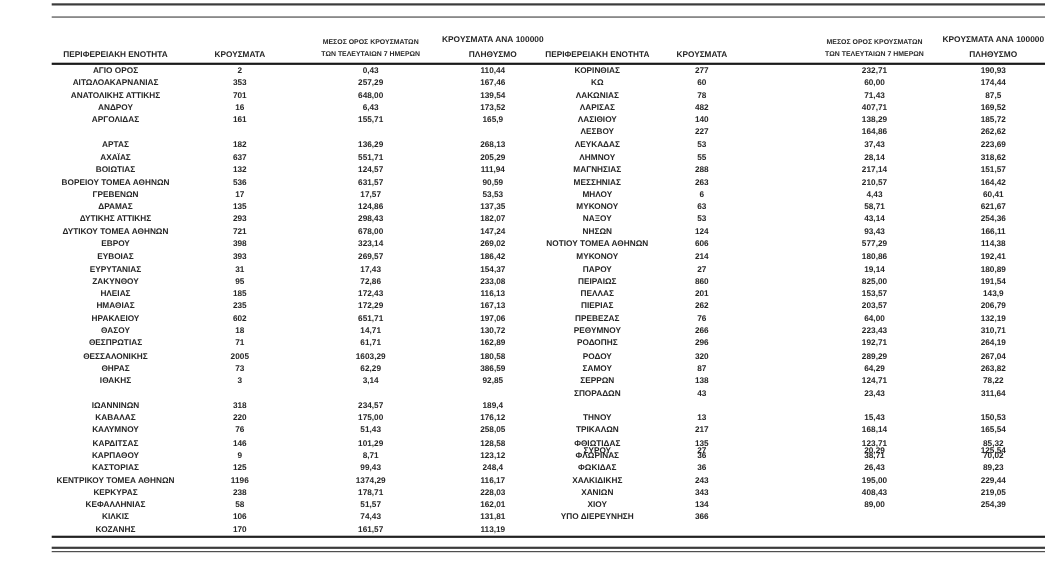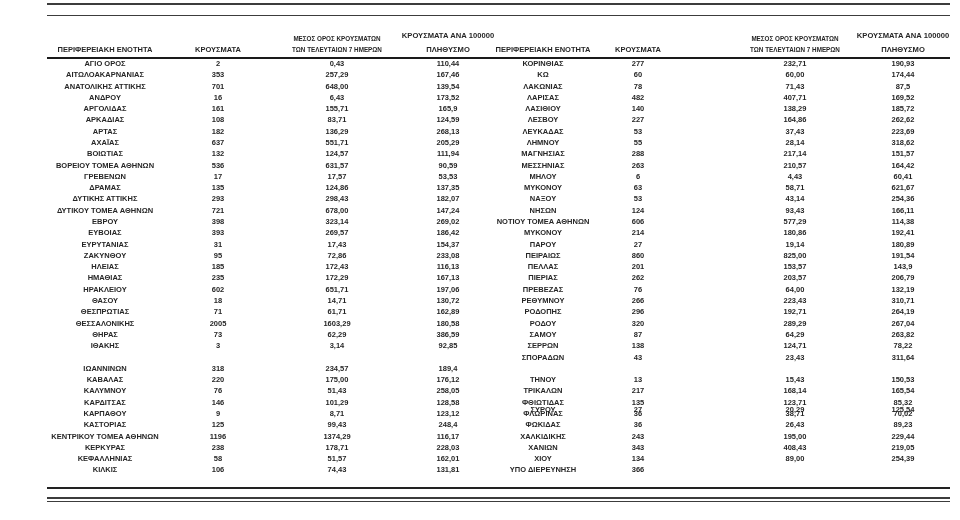--- a/index.html
+++ b/index.html
@@ -103,26 +103,20 @@
         <span class="cell c1">16</span>
         <span class="cell c2">6,43</span>
         <span class="cell c3">173,52</span>
       </div>
       <div class="trow hl" style="top: 45.156px;">
         <span class="cell c0">ΑΡΓΟΛΙΔΑΣ</span>
         <span class="cell c1">161</span>
         <span class="cell c2">155,71</span>
         <span class="cell c3">165,9</span>
       </div>
-      <div class="trow hl" style="top: 56.445px;">
-        <span class="cell c0">ΑΡΚΑΔΙΑΣ</span>
-        <span class="cell c1">108</span>
-        <span class="cell c2">83,71</span>
-        <span class="cell c3">124,59</span>
-      </div>
       <div class="trow hl" style="top: 67.734px; padding-left: 43px;">
         <span class="cell c0">ΑΡΤΑΣ</span>
         <span class="cell c1">182</span>
         <span class="cell c2">136,29</span>
         <span class="cell c3">268,13</span>
       </div>
       <div class="trow hl" style="top: 79.023px;">
         <span class="cell c0">ΑΧΑΪΑΣ</span>
         <span class="cell c1">637</span>
         <span class="cell c2">551,71</span>
@@ -288,20 +282,26 @@
         <span class="cell c0">ΚΕΦΑΛΛΗΝΙΑΣ</span>
         <span class="cell c1">58</span>
         <span class="cell c2">51,57</span>
         <span class="cell c3">162,01</span>
       </div>
       <div class="trow hl" style="top: 406.404px;">
         <span class="cell c0">ΚΙΛΚΙΣ</span>
         <span class="cell c1">106</span>
         <span class="cell c2">74,43</span>
         <span class="cell c3">131,81</span>
+      </div>
+      <div class="trow hl" style="top: 417.693px;">
+        <span class="cell c0">ΚΟΖΑΝΗΣ</span>
+        <span class="cell c1">170</span>
+        <span class="cell c2">161,57</span>
+        <span class="cell c3">113,19</span>
       </div>
     </div>
   <div class="rows" id="rows-right">
       <div class="trow hr" style="top: 0px;">
         <span class="cell c0">ΚΟΡΙΝΘΙΑΣ</span>
         <span class="cell c1">277</span>
         <span class="cell c2">232,71</span>
         <span class="cell c3">190,93</span>
       </div>
       <div class="trow hr" style="top: 11.289px;">

